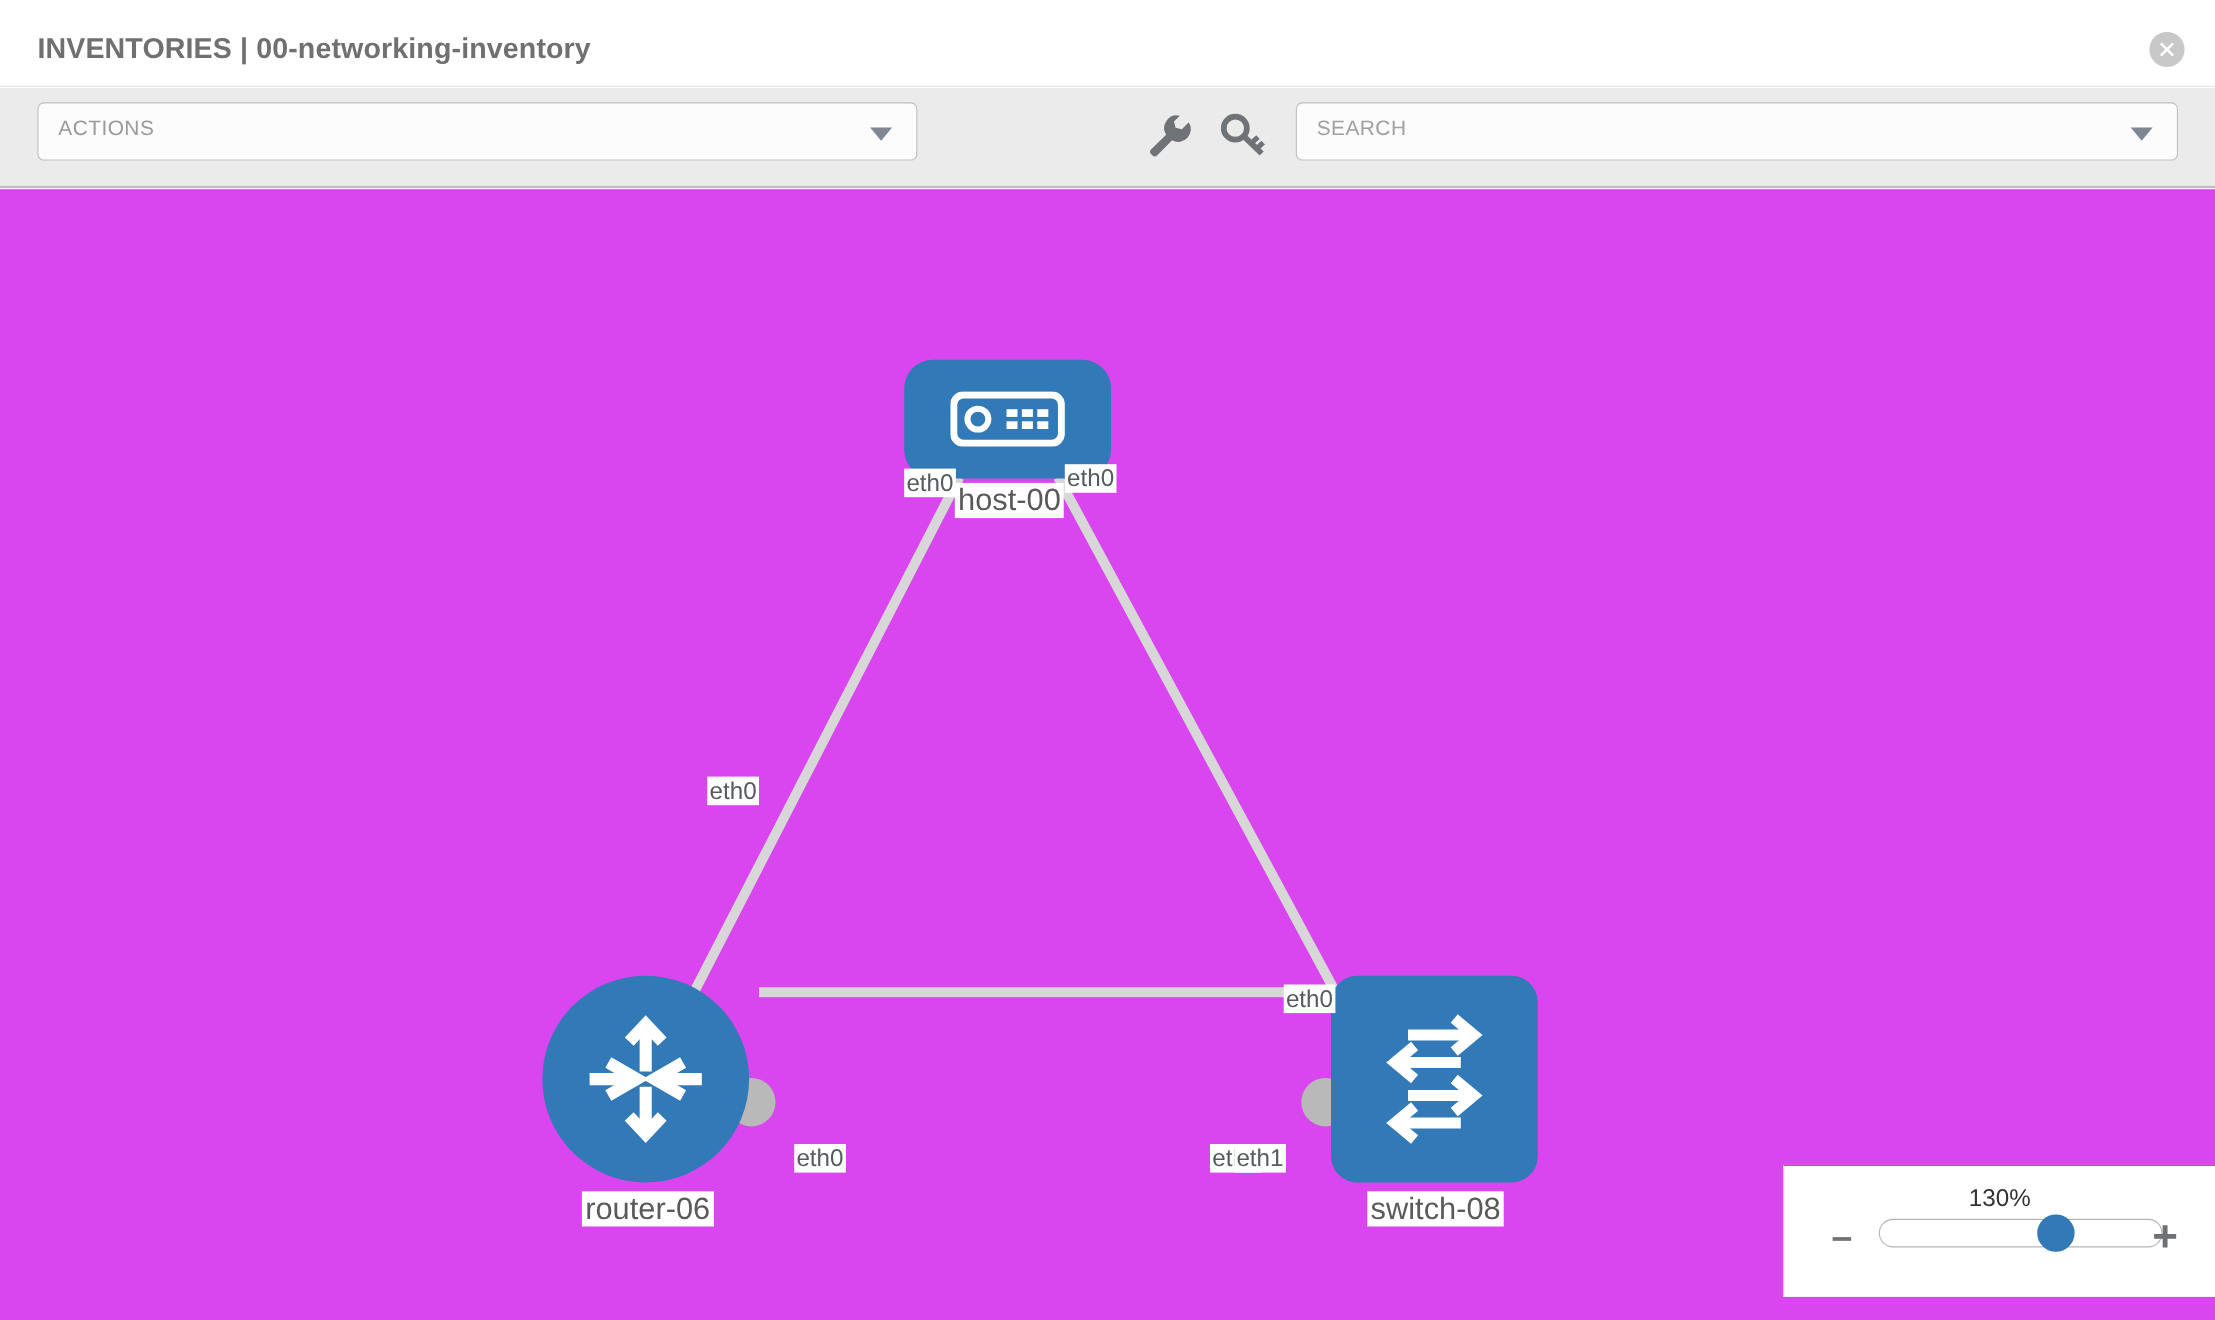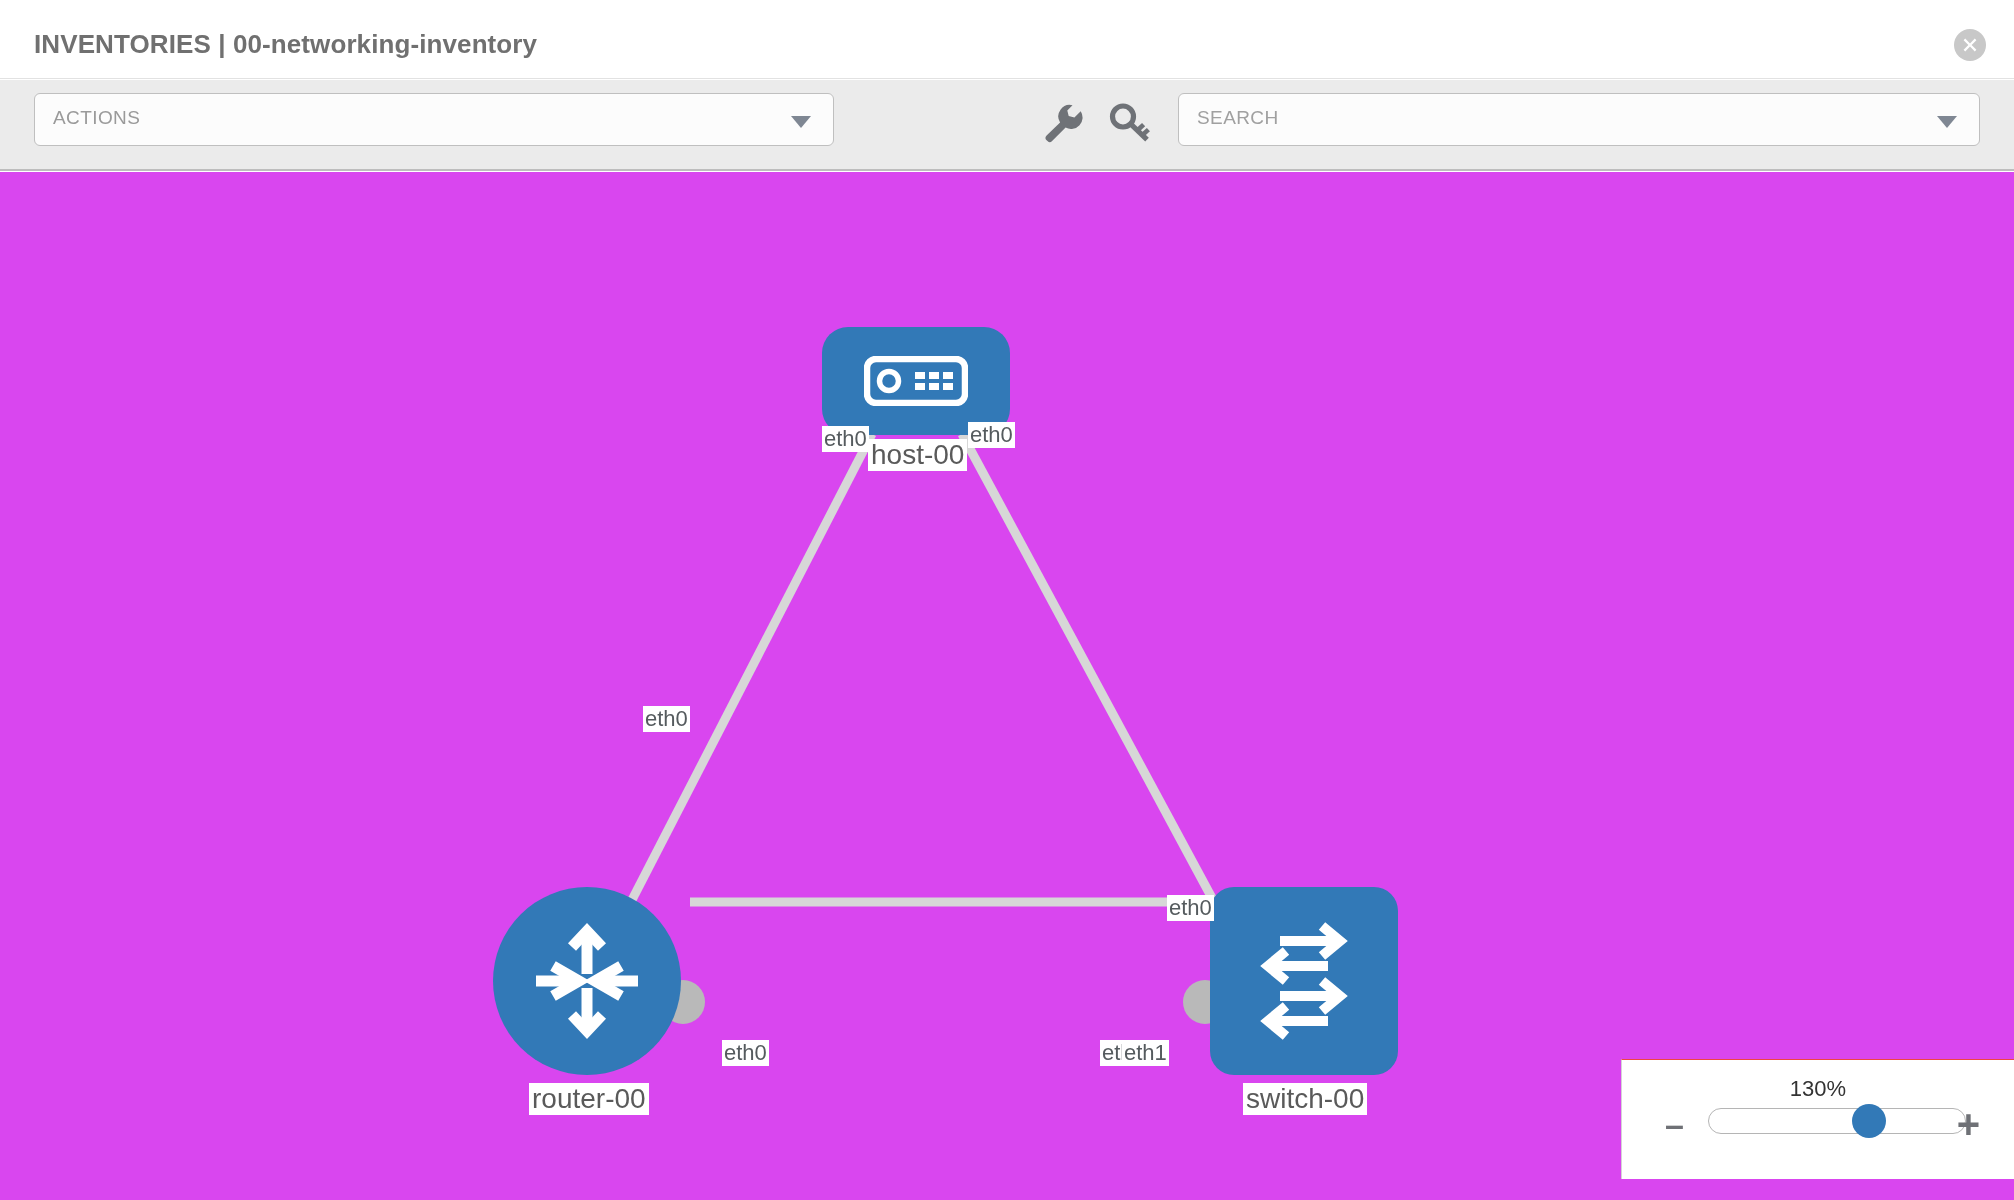--- a/index.html
+++ b/index.html
@@ -323,21 +323,21 @@
             <polyline points="48,97 63,113 78,97" stroke-linejoin="miter"></polyline>
 
             <line x1="114" y1="63" x2="70" y2="63"></line>
             <polyline points="97,48 71,63 97,78" stroke-linejoin="miter"></polyline>
 
             <line x1="12" y1="63" x2="56" y2="63"></line>
             <polyline points="29,48 55,63 29,78" stroke-linejoin="miter"></polyline>
           </g>
         </svg>
       </div>
-      <div class="node-label">router-00</div>
+      <div class="node-label">router-06</div>
     </div>
 
     <div class="node" id="node-switch">
       <div class="node-shape">
         <svg width="124" height="124" viewBox="0 0 124 124">
           <g stroke="#ffffff" stroke-width="10" fill="none" stroke-linecap="butt" stroke-linejoin="miter">
 
             <line x1="38" y1="22" x2="96" y2="22"></line>
             <polyline points="80,7 98,22 80,37"></polyline>
 
@@ -345,21 +345,21 @@
             <polyline points="44,32 26,47 44,62"></polyline>
 
             <line x1="38" y1="77" x2="96" y2="77"></line>
             <polyline points="80,62 98,77 80,92"></polyline>
 
             <line x1="86" y1="102" x2="28" y2="102"></line>
             <polyline points="44,87 26,102 44,117"></polyline>
           </g>
         </svg>
       </div>
-      <div class="node-label">switch-00</div>
+      <div class="node-label">switch-08</div>
     </div>
 
     <div class="edge-label" style="left:822px; top:254px;">eth0</div>
 
     <div class="edge-label" style="left:968px; top:250px;">eth0</div>
 
     <div class="edge-label" style="left:643px; top:534px;">eth0</div>
 
     <div class="edge-label" style="left:1167px; top:723px;">eth0</div>
 

